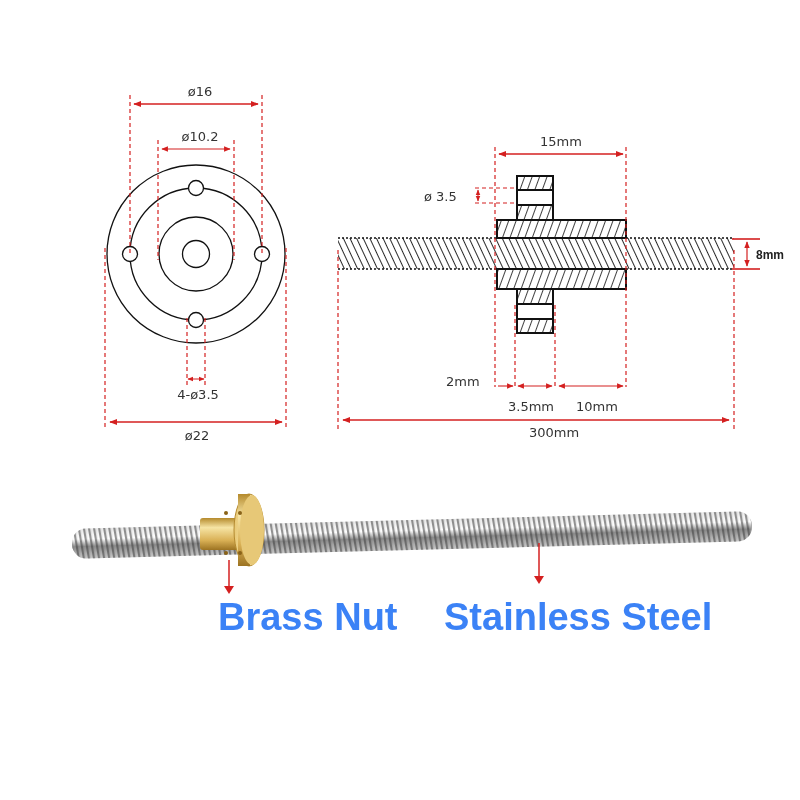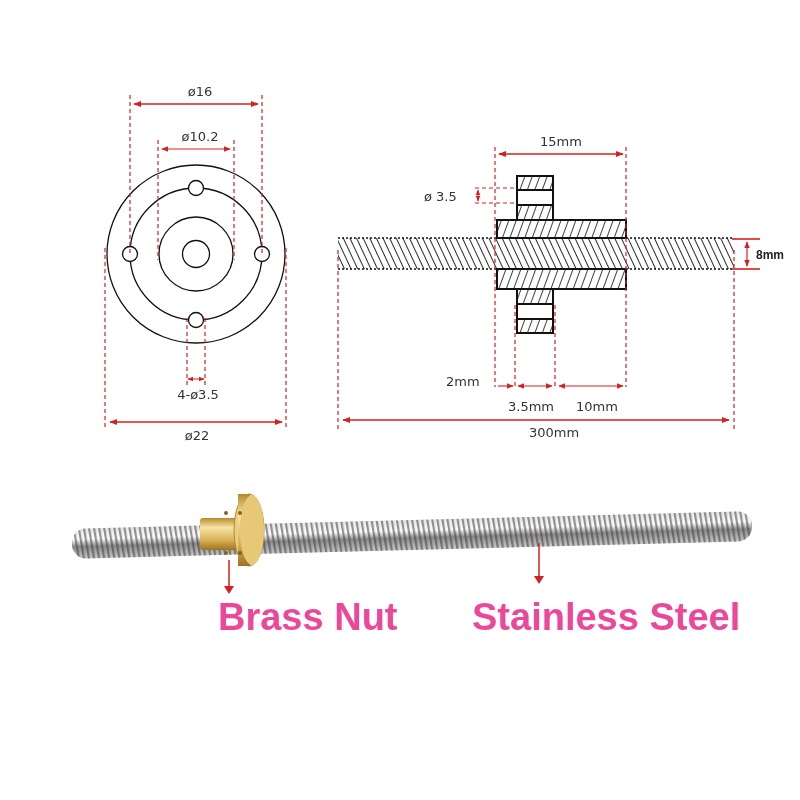--- a/index.html
+++ b/index.html
@@ -2,21 +2,21 @@
 <html><head>
   <meta charset="utf-8">
   <style>
     html, body { margin: 0; padding: 0; background: #ffffff; }
     body { width: 800px; height: 800px; position: relative; overflow: hidden; font-family: "DejaVu Sans", sans-serif; }
     #stage { position: absolute; left: 0; top: 0; width: 800px; height: 800px; }
     .dim-text { fill: #333333; font-family: "DejaVu Sans", sans-serif; font-size: 13px; }
     .bold-dim { fill: #222; font-family: "Liberation Sans", sans-serif; font-weight: bold; font-size: 12px; }
     .label {
       position: absolute; font-family: "Liberation Sans", sans-serif; font-weight: bold;
-      font-size: 38px; color: #ec4899; line-height: 1; white-space: nowrap; text-align: center;
+      font-size: 38px; color: #3b82f6; line-height: 1; white-space: nowrap; text-align: center;
     }
   </style>
 </head>
 <body>
 
 <svg id="stage" width="800" height="800" viewBox="0 0 800 800" xmlns="http://www.w3.org/2000/svg">
   <defs>
     <pattern id="hatch" patternUnits="userSpaceOnUse" width="7" height="7" patternTransform="rotate(20)">
       <line x1="0" y1="0" x2="0" y2="7" stroke="#111" stroke-width="1.6"></line>
     </pattern>
@@ -154,13 +154,13 @@
     </g>
 
     <line x1="229" y1="560" x2="229" y2="588" stroke="#d42020" stroke-width="1.5"></line>
     <path d="M224,586 L234,586 L229,594 z" fill="#d42020"></path>
     <line x1="539" y1="543" x2="539" y2="576" stroke="#d42020" stroke-width="1.5"></line>
     <path d="M534,576 L544,576 L539,584 z" fill="#d42020"></path>
   </g>
 </svg>
 
 <div class="label" style="left:218px; top:598px;">Brass Nut</div>
-<div class="label" style="left:472px; top:598px;">Stainless Steel</div>
+<div class="label" style="left:444px; top:598px;">Stainless Steel</div>
 
 </body></html>

